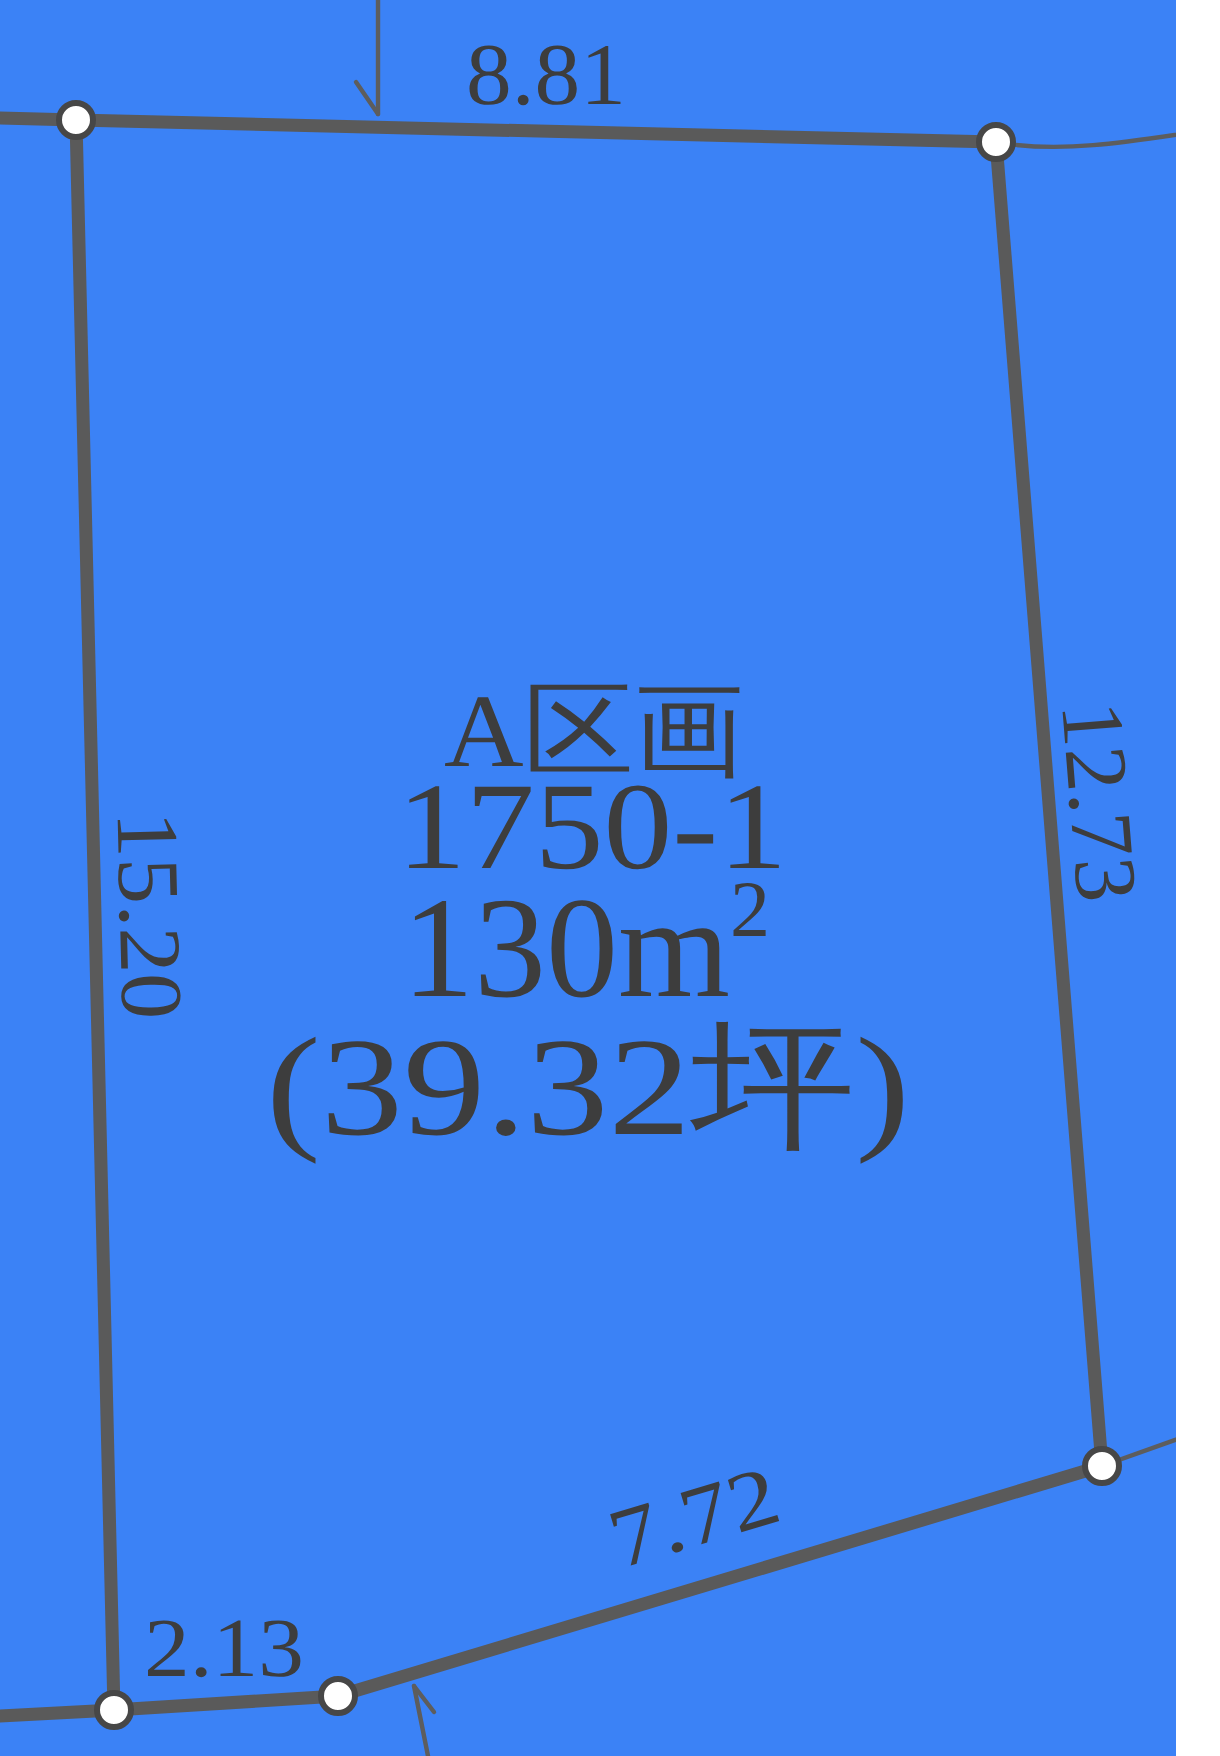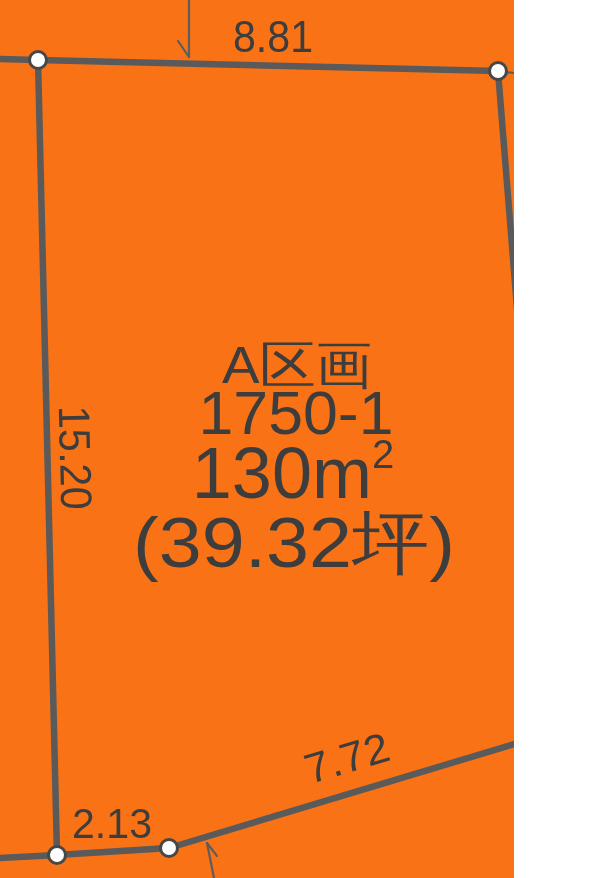--- a/index.html
+++ b/index.html
@@ -2,25 +2,25 @@
 <html><head>
 <meta charset="utf-8">
 <style>
   html, body {
     margin: 0;
     padding: 0;
     background: #ffffff;
   }
   .page {
     position: relative;
-    width: 514px;
+    width: 588px;
     height: 878px;
-    background: #f97316;
+    background: #3b82f6;
     overflow: hidden;
-    font-family: Liberation Sans, sans-serif;
+    font-family: Liberation Serif, serif;
   }
   svg.diagram {
     position: absolute;
     inset: 0;
     width: 610px;
     height: 878px;
   }
   .edge-thick {
     fill: none;
     stroke: #5a5a5a;

